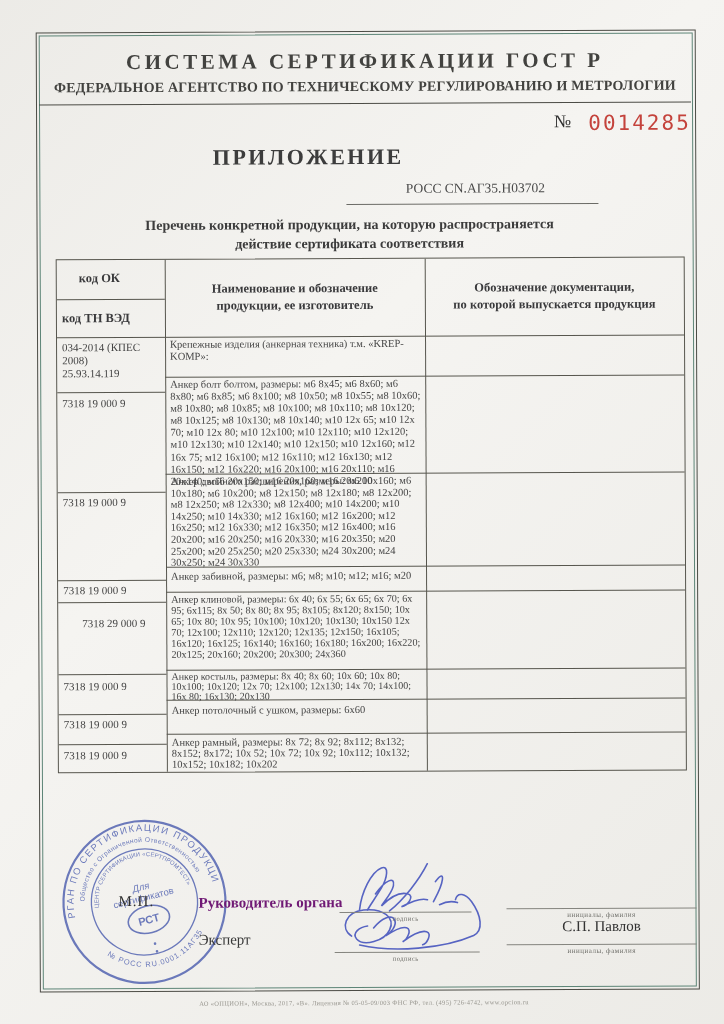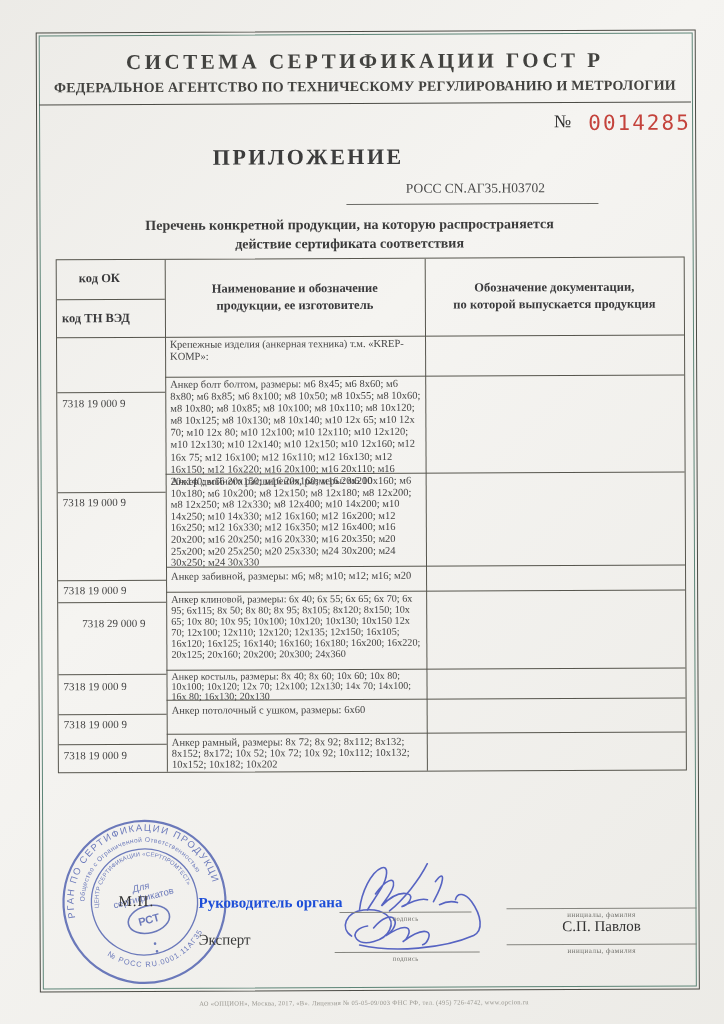--- a/index.html
+++ b/index.html
@@ -38,21 +38,21 @@
   .hl.full{left:0;right:0;}
   .hl.c23{left:108px;right:0;}
   .hl.c1{left:0;width:108px;}
   .hcell{position:absolute;font-weight:bold;font-size:12.5px;color:#3a3a3c;}
   .hc2,.hc3{text-align:center;white-space:pre-line;line-height:17px;}
   .code{position:absolute;left:5px;width:100px;font-size:11px;color:#454545;white-space:pre-line;line-height:13px;}
   .nm{position:absolute;left:113px;width:253px;font-size:10.5px;color:#454545;line-height:12.1px;}
 
   
   .mp{position:absolute;left:117px;top:892px;font-size:15px;color:#2f2f2f;letter-spacing:1px;}
-  .role1{position:absolute;left:197px;top:894px;font-size:15px;font-weight:bold;color:#1d4ed8;}
+  .role1{position:absolute;left:197px;top:894px;font-size:15px;font-weight:bold;color:#701a75;}
   .role2{position:absolute;left:197px;top:931px;font-size:15px;font-weight:normal;color:#3a3a3a;}
   .sline{position:absolute;height:1px;background:#85857f;}
   .scap{position:absolute;font-size:6.5px;color:#6d6d68;text-align:center;letter-spacing:.5px;}
   .name{position:absolute;left:505px;width:190px;text-align:center;font-size:15px;color:#333;}
   .stamp{position:absolute;left:58px;top:816px;opacity:.8;}
   .sig{position:absolute;left:330px;top:848px;}
   .footer{position:absolute;left:0;top:999px;width:724px;text-align:center;font-size:6.5px;
         color:#97958e;letter-spacing:.3px;}
 </style>
 </head>
@@ -98,20 +98,22 @@
       <div class="hl c1" style="top:454px;"></div>
       <div class="hl c1" style="top:484px;"></div>
 
       <div class="hcell" style="left:5px;top:11px;margin-left:17px;">код ОК</div>
       <div class="hcell" style="left:5px;top:51px;">код ТН ВЭД</div>
       <div class="hcell hc2" style="left:108px;top:21px;width:260px;">Наименование и обозначение
 продукции, ее изготовитель</div>
       <div class="hcell hc3" style="left:368px;top:21px;width:259px;">Обозначение документации,
 по которой выпускается продукция</div>
 
+      <div class="code" style="top:81px;">034-2014 (КПЕС 2008)
+25.93.14.119</div>
       <div class="code" style="top:137px;">7318 19 000 9</div>
       <div class="code" style="top:236px;">7318 19 000 9</div>
       <div class="code" style="top:324px;">7318 19 000 9</div>
       <div class="code" style="top:357px;margin-left:19px;">7318 29 000 9</div>
       <div class="code" style="top:420px;">7318 19 000 9</div>
       <div class="code" style="top:458px;">7318 19 000 9</div>
       <div class="code" style="top:489px;">7318 19 000 9</div>
 
       <div class="nm" style="top:79px;">Крепежные изделия (анкерная техника) т.м. «KREP-KOMP»:</div>
       <div class="nm" style="top:119px;">Анкер болт болтом, размеры: м6 8х45; м6 8х60; м6 8х80; м6 8х85; м6 8х100; м8 10х50;  м8 10х55; м8 10х60; м8 10х80; м8 10х85; м8 10х100; м8 10х110;  м8 10х120; м8 10х125; м8 10х130; м8 10х140; м10 12х 65; м10 12х 70; м10 12х 80; м10 12х100; м10 12х110; м10 12х120; м10 12х130; м10 12х140; м10 12х150; м10 12х160; м12 16х 75; м12 16х100;  м12 16х110; м12 16х130; м12 16х150; м12 16х220; м16 20х100;  м16 20х110; м16 20х140; м16 20х150; м16 20х160; м16 20х200</div>

